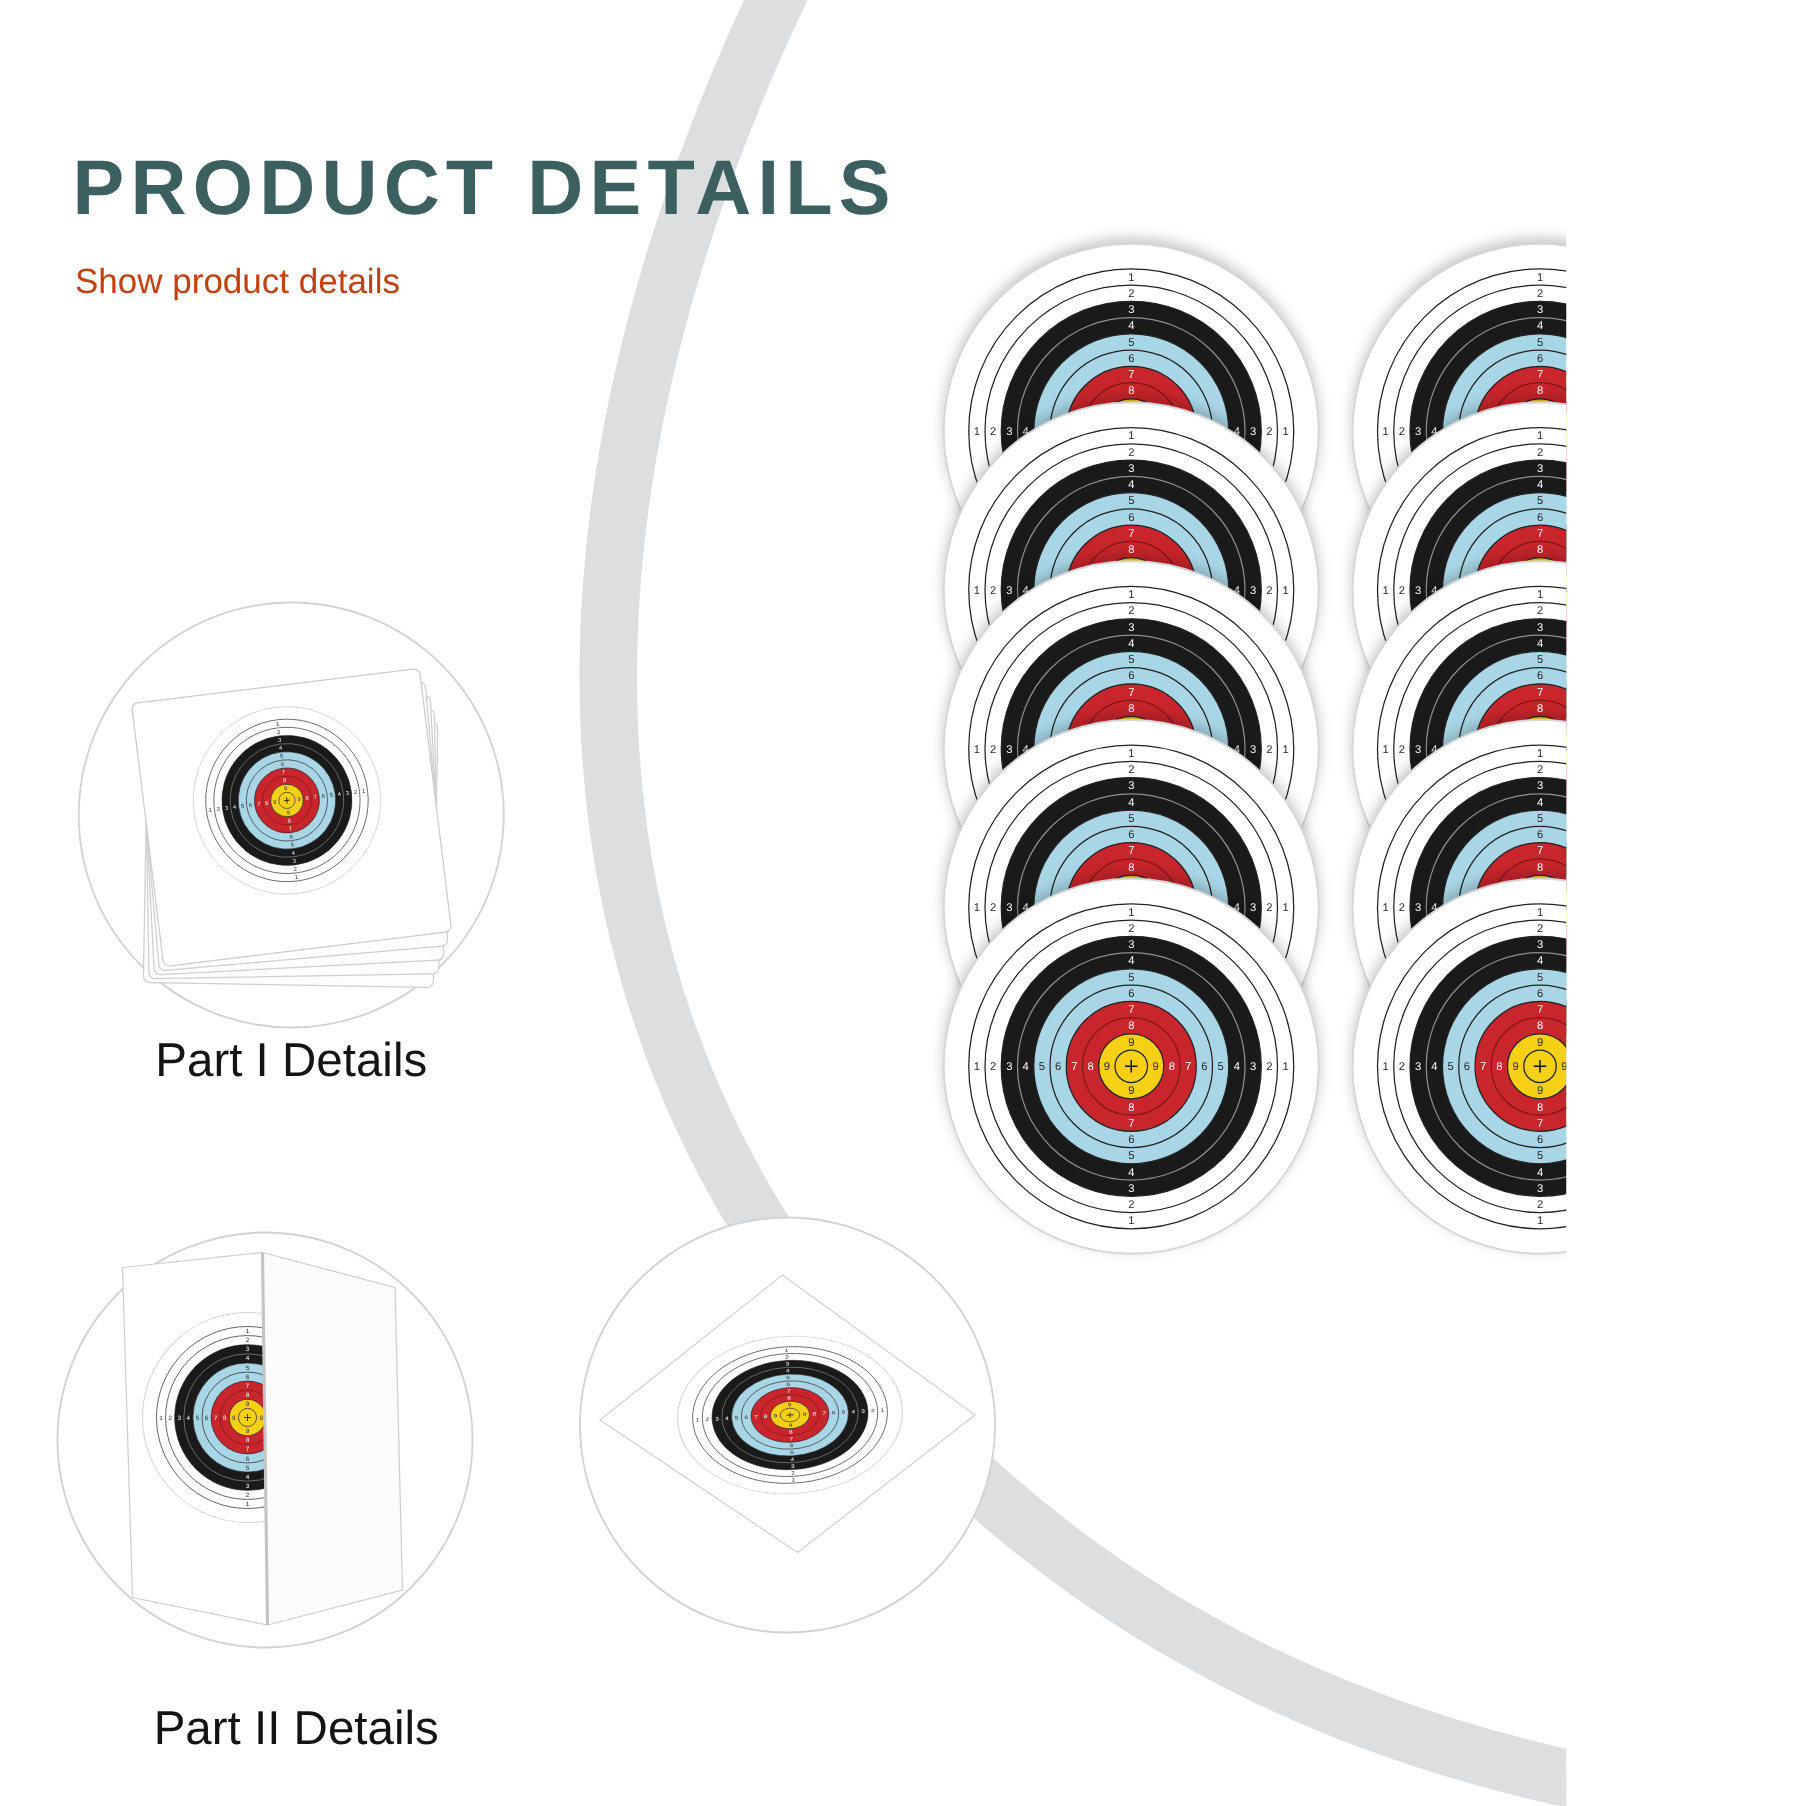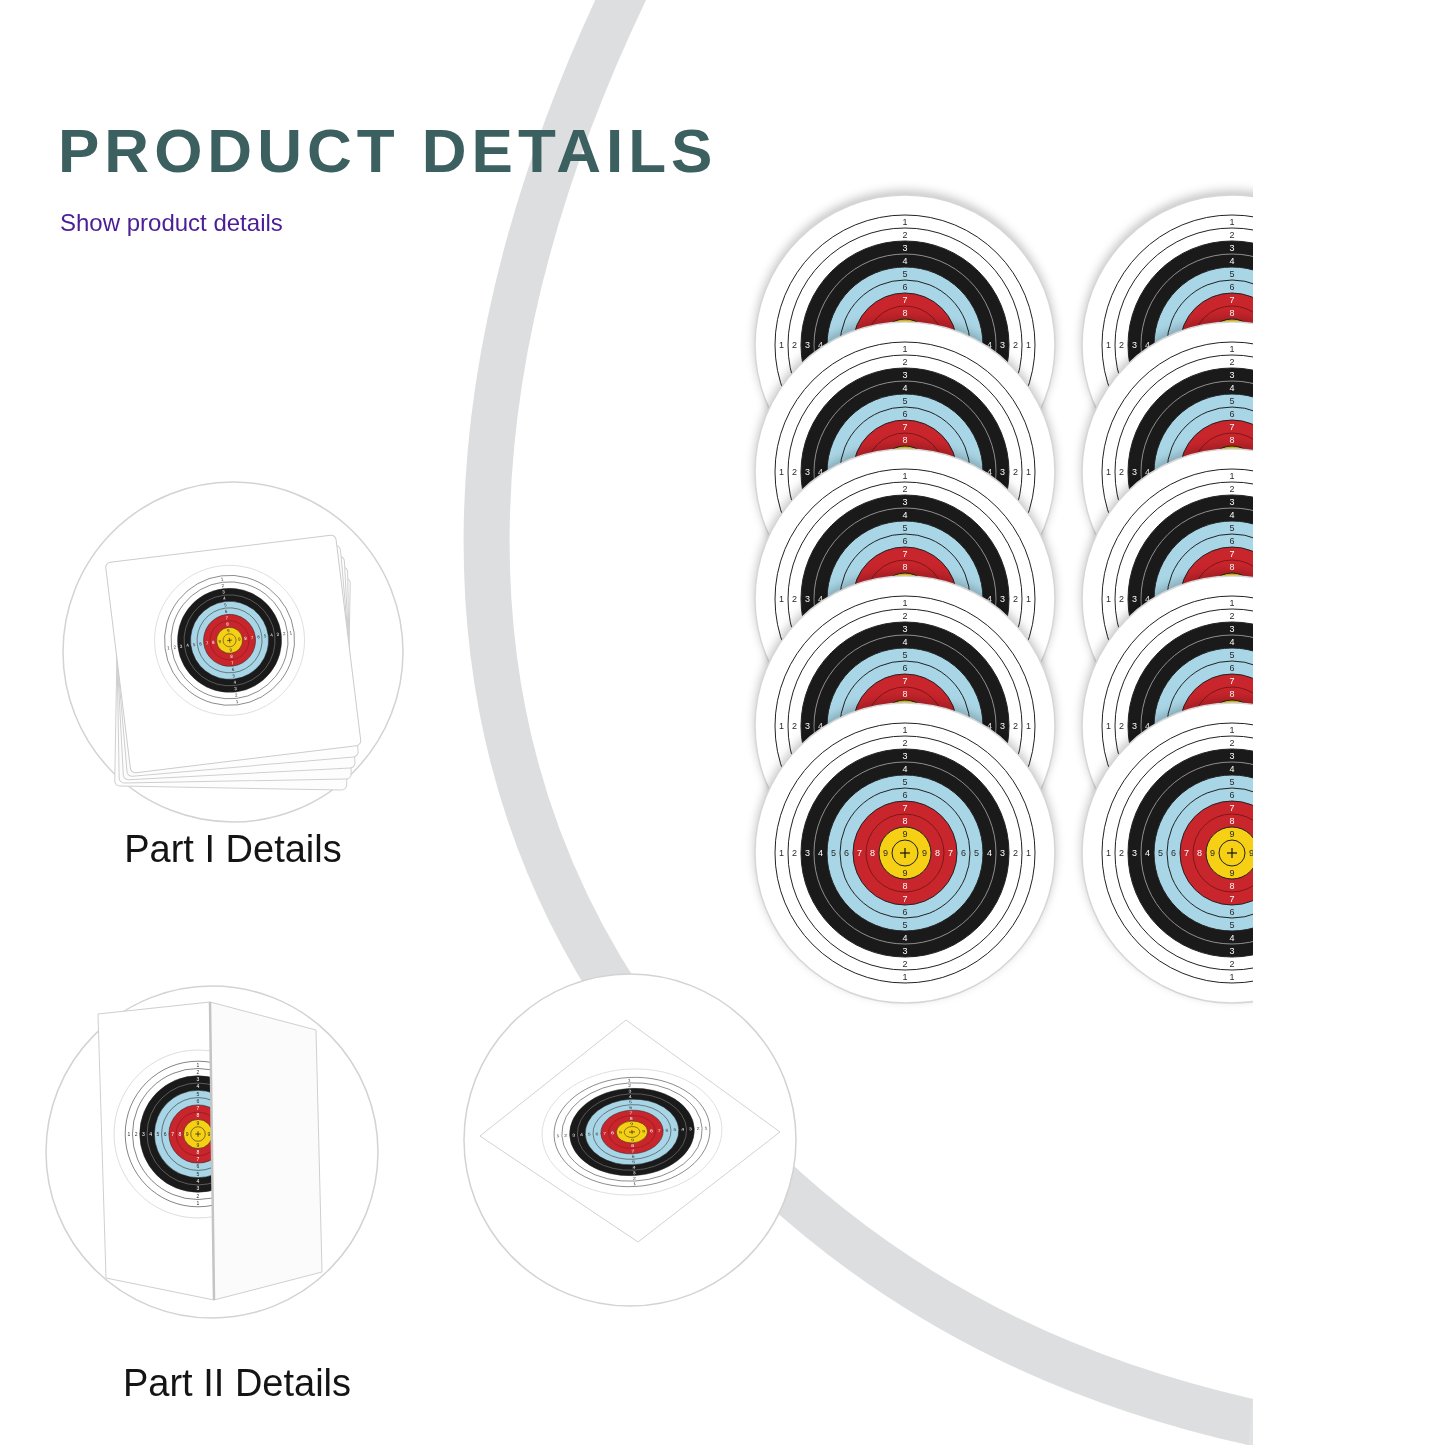--- a/index.html
+++ b/index.html
@@ -8,21 +8,21 @@
     overflow:hidden;font-family:"Liberation Sans",sans-serif;
   }
   .bg-svg,.stack-svg{position:absolute;left:0;top:0;width:1445px;height:1445px}
   .bg-svg{z-index:0}
   .stack-svg{z-index:2}
   .header{position:absolute;left:58px;top:118px;z-index:5}
   .title{
     font-size:62px;font-weight:800;letter-spacing:5px;color:#3c5f60;
     margin:0;line-height:1.05;white-space:nowrap;
   }
-  .subtitle{font-size:24px;color:#4c1d95;margin:26px 0 0 2px;white-space:nowrap}
+  .subtitle{font-size:28px;color:#c2410c;margin:26px 0 0 2px;white-space:nowrap}
   .detail{position:absolute;z-index:4}
   .detail svg{display:block}
   .part-label{
     position:absolute;z-index:5;font-size:38px;color:#141414;text-align:center;
     white-space:nowrap;
   }
 </style>
 </head>
 <body>
 

